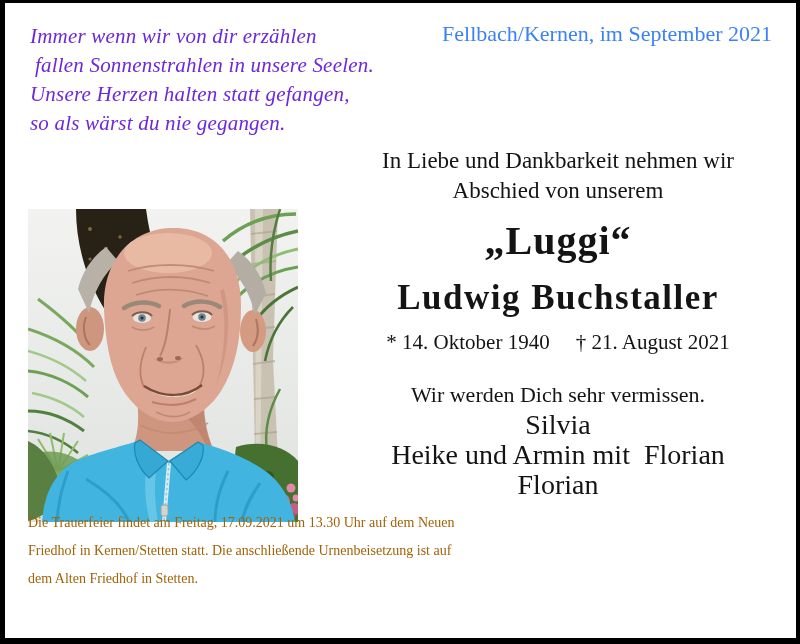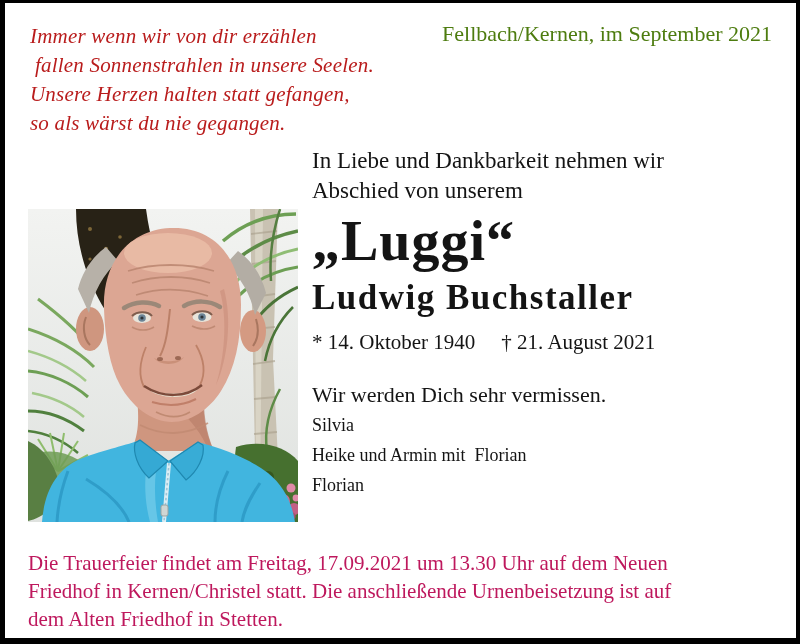--- a/index.html
+++ b/index.html
@@ -14,65 +14,65 @@
     border-color:#000000;
     border-width:3px 4px 6px 5px;
     overflow:hidden;
   }
 
   
   .poem {
     position:absolute; left:25px; top:19px;
     font-style:italic;
     font-size:21px; line-height:29px;
-    color:#b91c1c;
+    color:#6d28d9;
     letter-spacing:0.2px;
   }
   .poem-line:nth-child(2) { padding-left:5px; }
 
   
   .dateline {
     position:absolute; right:24px; top:18px;
     font-size:22px; line-height:26px;
-    color:#4d7c0f;
+    color:#3b82f6;
     white-space:nowrap;
   }
 
   
   .main {
-    position:absolute; left:307px; top:143px; width:460px;
-    text-align:left;
+    position:absolute; left:323px; top:143px; width:460px;
+    text-align:center;
   }
   .intro-line { font-size:23px; line-height:30px; }
   .nickname {
-    font-size:56px; font-weight:bold; line-height:54px;
+    font-size:40px; font-weight:bold; line-height:54px;
     margin-top:8px; letter-spacing:1px;
   }
   .name {
     font-size:35px; font-weight:bold; line-height:60px;
     letter-spacing:1.5px; white-space:nowrap;
   }
   .dates { font-size:21px; line-height:28px; white-space:nowrap; }
   .dates .death { margin-left:26px; }
   .farewell { margin-top:24px; font-size:22px; line-height:30px; }
-  .mourner { font-size:18px; line-height:30px; white-space:pre-wrap; }
+  .mourner { font-size:28px; line-height:30px; white-space:pre-wrap; }
 
   
   .photo {
     position:absolute; left:23px; top:206px;
     width:270px; height:313px;
     overflow:hidden;
   }
   .photo svg { display:block; width:270px; height:313px; }
 
   
   .funeral {
-    position:absolute; left:23px; top:546px;
-    font-size:21px; line-height:28px;
-    color:#be185d;
+    position:absolute; left:23px; top:506px;
+    font-size:14px; line-height:28px;
+    color:#a16207;
   }
   .funeral-line { white-space:nowrap; }
 </style>
 </head>
 <body>
 
 <div class="page">
 
   <div class="poem">
     <div class="poem-line">Immer wenn wir von dir erzählen</div>
@@ -270,17 +270,17 @@
       <span class="birth">* 14. Oktober 1940</span><span class="death">† 21. August 2021</span>
     </div>
     <div class="farewell">Wir werden Dich sehr vermissen.</div>
     <div class="mourner">Silvia</div>
     <div class="mourner">Heike und Armin mit  Florian</div>
     <div class="mourner">Florian</div>
   </div>
 
   <div class="funeral">
     <div class="funeral-line">Die Trauerfeier findet am Freitag, 17.09.2021 um 13.30 Uhr auf dem Neuen</div>
-    <div class="funeral-line">Friedhof in Kernen/Christel statt. Die anschließende Urnenbeisetzung ist auf</div>
+    <div class="funeral-line">Friedhof in Kernen/Stetten statt. Die anschließende Urnenbeisetzung ist auf</div>
     <div class="funeral-line">dem Alten Friedhof in Stetten.</div>
   </div>
 
 </div>
 
 </body></html>

